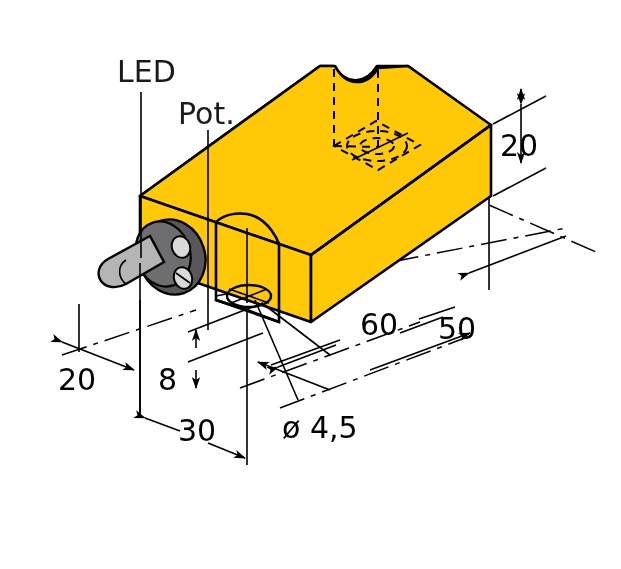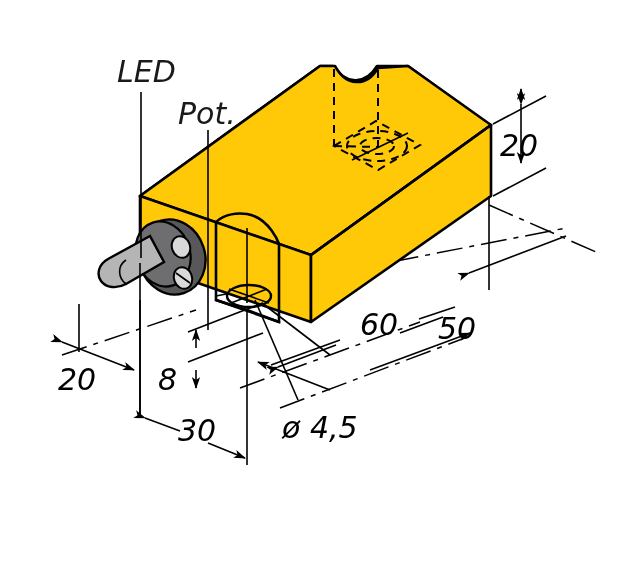--- a/index.html
+++ b/index.html
@@ -10,21 +10,20 @@
   body {
     width: 621px;
     height: 569px;
     font-family: "DejaVu Sans", "Liberation Sans", sans-serif;
     overflow: hidden;
   }
   #drawing-root {
     position: relative;
     width: 519px;
     height: 569px;
-    font-style: italic;
   }
   svg#technical-drawing {
     display: block;
     width: 621px;
     height: 569px;
   }
   .dim-text {
     font-family: "DejaVu Sans", "Liberation Sans", sans-serif;
     font-size: 30px;
     fill: #000000;

